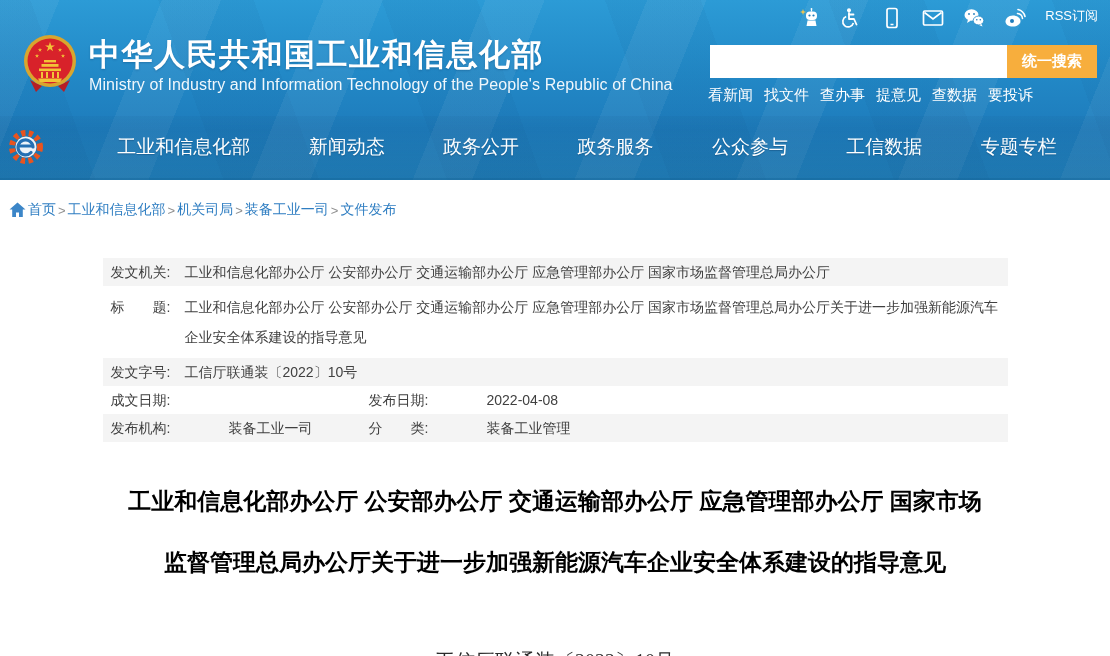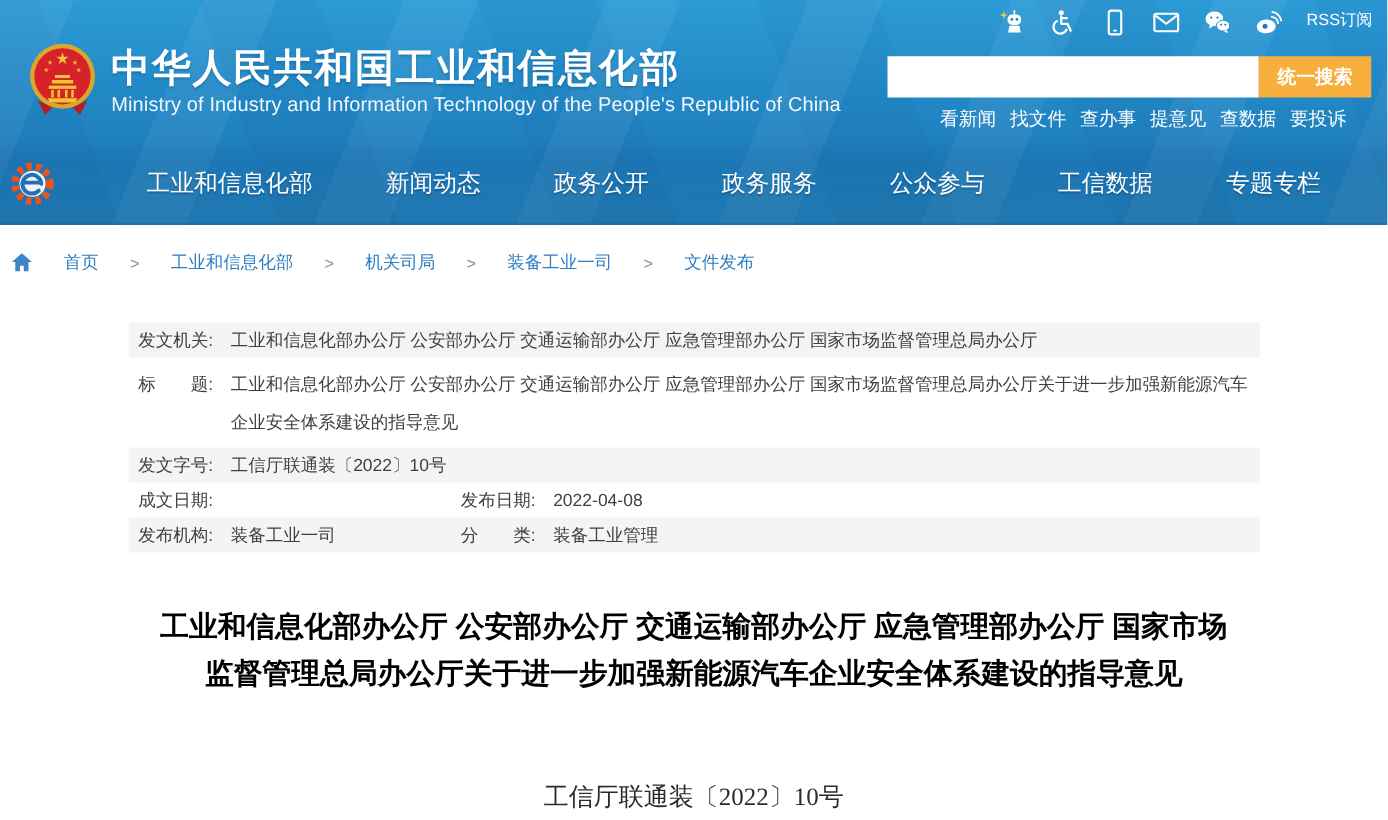--- a/index.html
+++ b/index.html
@@ -55,21 +55,21 @@
     background: #ffffff; padding: 0 10px; font-size: 14px;
   }
   .search-btn {
     width: 90px; height: 33px; border: none; cursor: pointer;
     background: #F7AE3D; color: #ffffff; font-weight: bold; font-size: 15px;
     font-family: "Liberation Sans", sans-serif;
   }
 
   .quick-links {
     position: absolute; top: 86px; left: 708px;
-    display: flex; gap: 11px; z-index: 3; margin-left: 44px;
+    display: flex; gap: 11px; z-index: 3;
   }
   .quick-link { color: #ffffff; font-size: 15px; text-decoration: none; cursor: pointer; white-space: nowrap; }
 
   .main-nav {
     position: absolute; left: 0; right: 0; bottom: 0; height: 64px;
     display: flex; align-items: center; z-index: 2;
     background: linear-gradient(180deg, rgba(20,90,140,0.10), rgba(12,70,120,0.22));
     border-bottom: 2px solid rgba(16,92,142,0.45);
   }
   .nav-logo { width: 36px; height: 36px; margin-left: 8px; cursor: pointer; flex-shrink: 0; }
@@ -77,43 +77,43 @@
     flex: 1; display: flex; justify-content: space-around;
     padding: 0 24px 0 44px;
   }
   .nav-item {
     color: #ffffff; font-size: 19px; text-decoration: none; cursor: pointer;
     white-space: nowrap; text-shadow: 0 1px 1px rgba(0,40,80,0.3);
   }
 
   
   .breadcrumb {
-    display: flex; align-items: center; gap: 25px;
+    display: flex; align-items: center; gap: 2px;
     padding: 21px 10px 0 9px; font-size: 14px; text-align: center;
   }
   .home-icon { width: 17px; height: 16px; display: block; }
   .crumb { color: #2F7EC2; text-decoration: none; cursor: pointer; white-space: nowrap; }
   .crumb-sep { color: #8f8f8f; font-size: 13px; }
 
   
   .meta-table { width: 905px; margin: 39px auto 0 auto; font-size: 14px; color: #404040; }
   .meta-row { display: flex; padding: 4px 8px; line-height: 20px; align-items: flex-start; }
   .meta-row.gray { background: #f4f4f4; }
   .meta-label { width: 66px; flex-shrink: 0; white-space: pre; }
   .meta-value { margin-left: 8px; flex: 1; }
   .meta-row.tall { line-height: 30px; padding: 6px 8px; }
-  .meta-pair { display: flex; }
+  .meta-pair { display: flex; gap: 44px; }
   .meta-pair.first { width: 258px; flex-shrink: 0; }
 
   
   .article-title {
     margin-top: 41px; text-align: center;
     font-size: 23px; font-weight: bold; color: #000000; line-height: 37px;
   }
-  .article-title span { display: block; }
+  .article-title span { display: block; margin-top: 24px; }
   .doc-number {
     margin-top: 67px; text-align: center;
     font-family: "Liberation Serif", serif;
     font-size: 20px; color: #2b2b2b;
   }
 </style>
 </head>
 <body>
 
 <div class="site-header">

